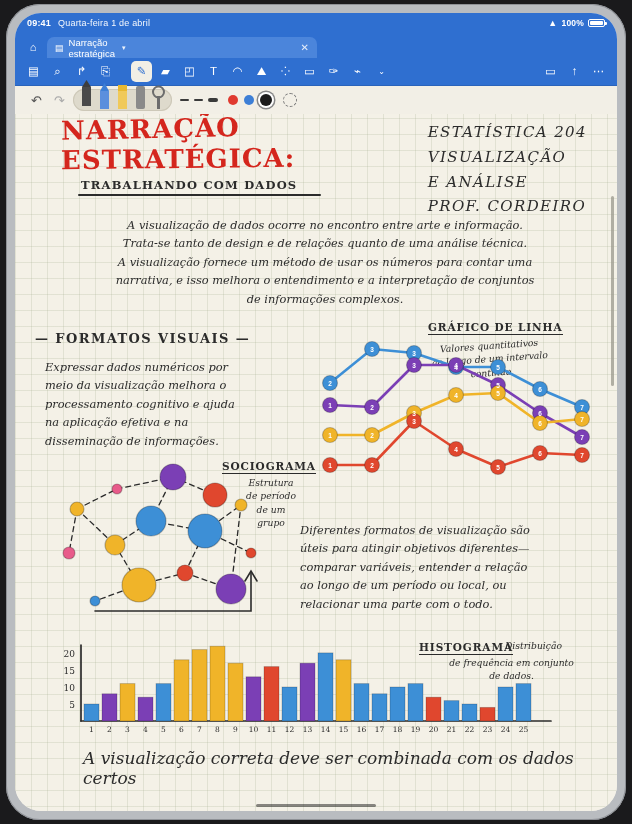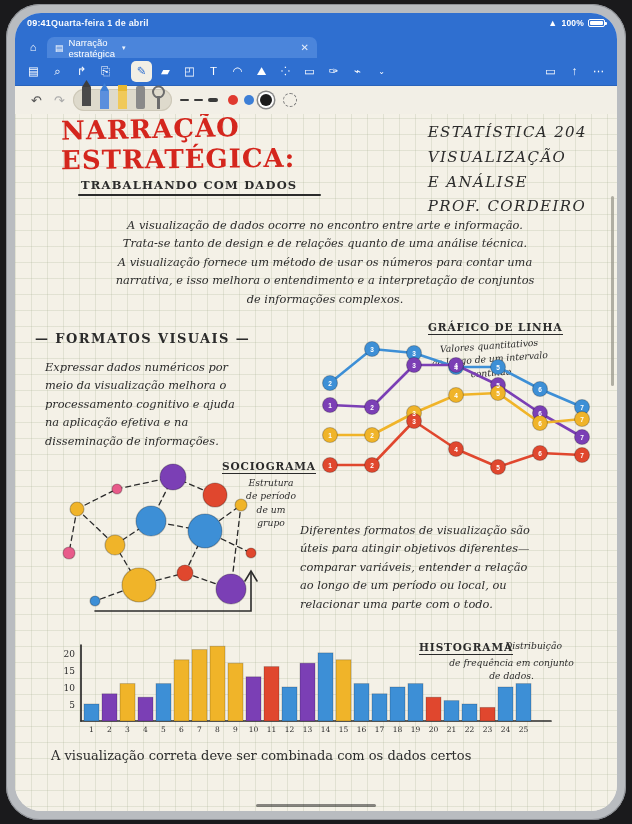--- a/index.html
+++ b/index.html
@@ -26,22 +26,22 @@
     overflow: hidden;
   }
   
   #statusbar {
     height: 20px; background: #2f6fd0;
     display: flex; align-items: center;
     padding: 0 12px;
     color: #fff; font-size: 9px; font-weight: bold;
     letter-spacing: .2px;
   }
-  #statusbar .time { }
-  #statusbar .date { font-weight: bold; opacity: .95; }
+  #statusbar .time { margin-right: 7px; }
+  #statusbar .date { font-weight: normal; opacity: .95; }
   #statusbar .right { margin-left: auto; display: flex; align-items: center; gap: 4px; }
   .wifi-glyph { font-size: 9px; }
   .batt {
     width: 17px; height: 8px; border: 1px solid #fff; border-radius: 2px;
     position: relative; display: inline-block;
   }
   .batt::after {
     content: ""; position: absolute; right: -2.5px; top: 2px;
     width: 1.5px; height: 3px; background: #fff; border-radius: 0 1px 1px 0;
   }
@@ -173,22 +173,22 @@
     font-family: "DejaVu Serif", serif; font-weight: bold; font-size: 10.5px;
     letter-spacing: .9px; color: #2b2b2b;
     border-bottom: 1.6px solid #2b2b2b; padding-bottom: 1px;
   }
   .label-note {
     position: absolute;
     font-family: "DejaVu Serif", serif; font-style: italic; font-size: 9.2px;
     color: #2b2b2b; line-height: 1.45; text-align: center;
   }
   .footer-line {
-    position: absolute; font-family: "DejaVu Serif", serif; 
-    font-size: 13px; color: #2b2b2b;
+    position: absolute; font-family: "DejaVu Serif", serif; font-style: italic;
+    font-size: 17px; color: #2b2b2b; margin-left: 32px;
   }
   
   #homebar {
     position: absolute; left: 50%; bottom: 4px; transform: translateX(-50%);
     width: 120px; height: 3.5px; border-radius: 2px; background: rgba(0,0,0,.45);
   }
 </style>
 </head>
 <body>
 

